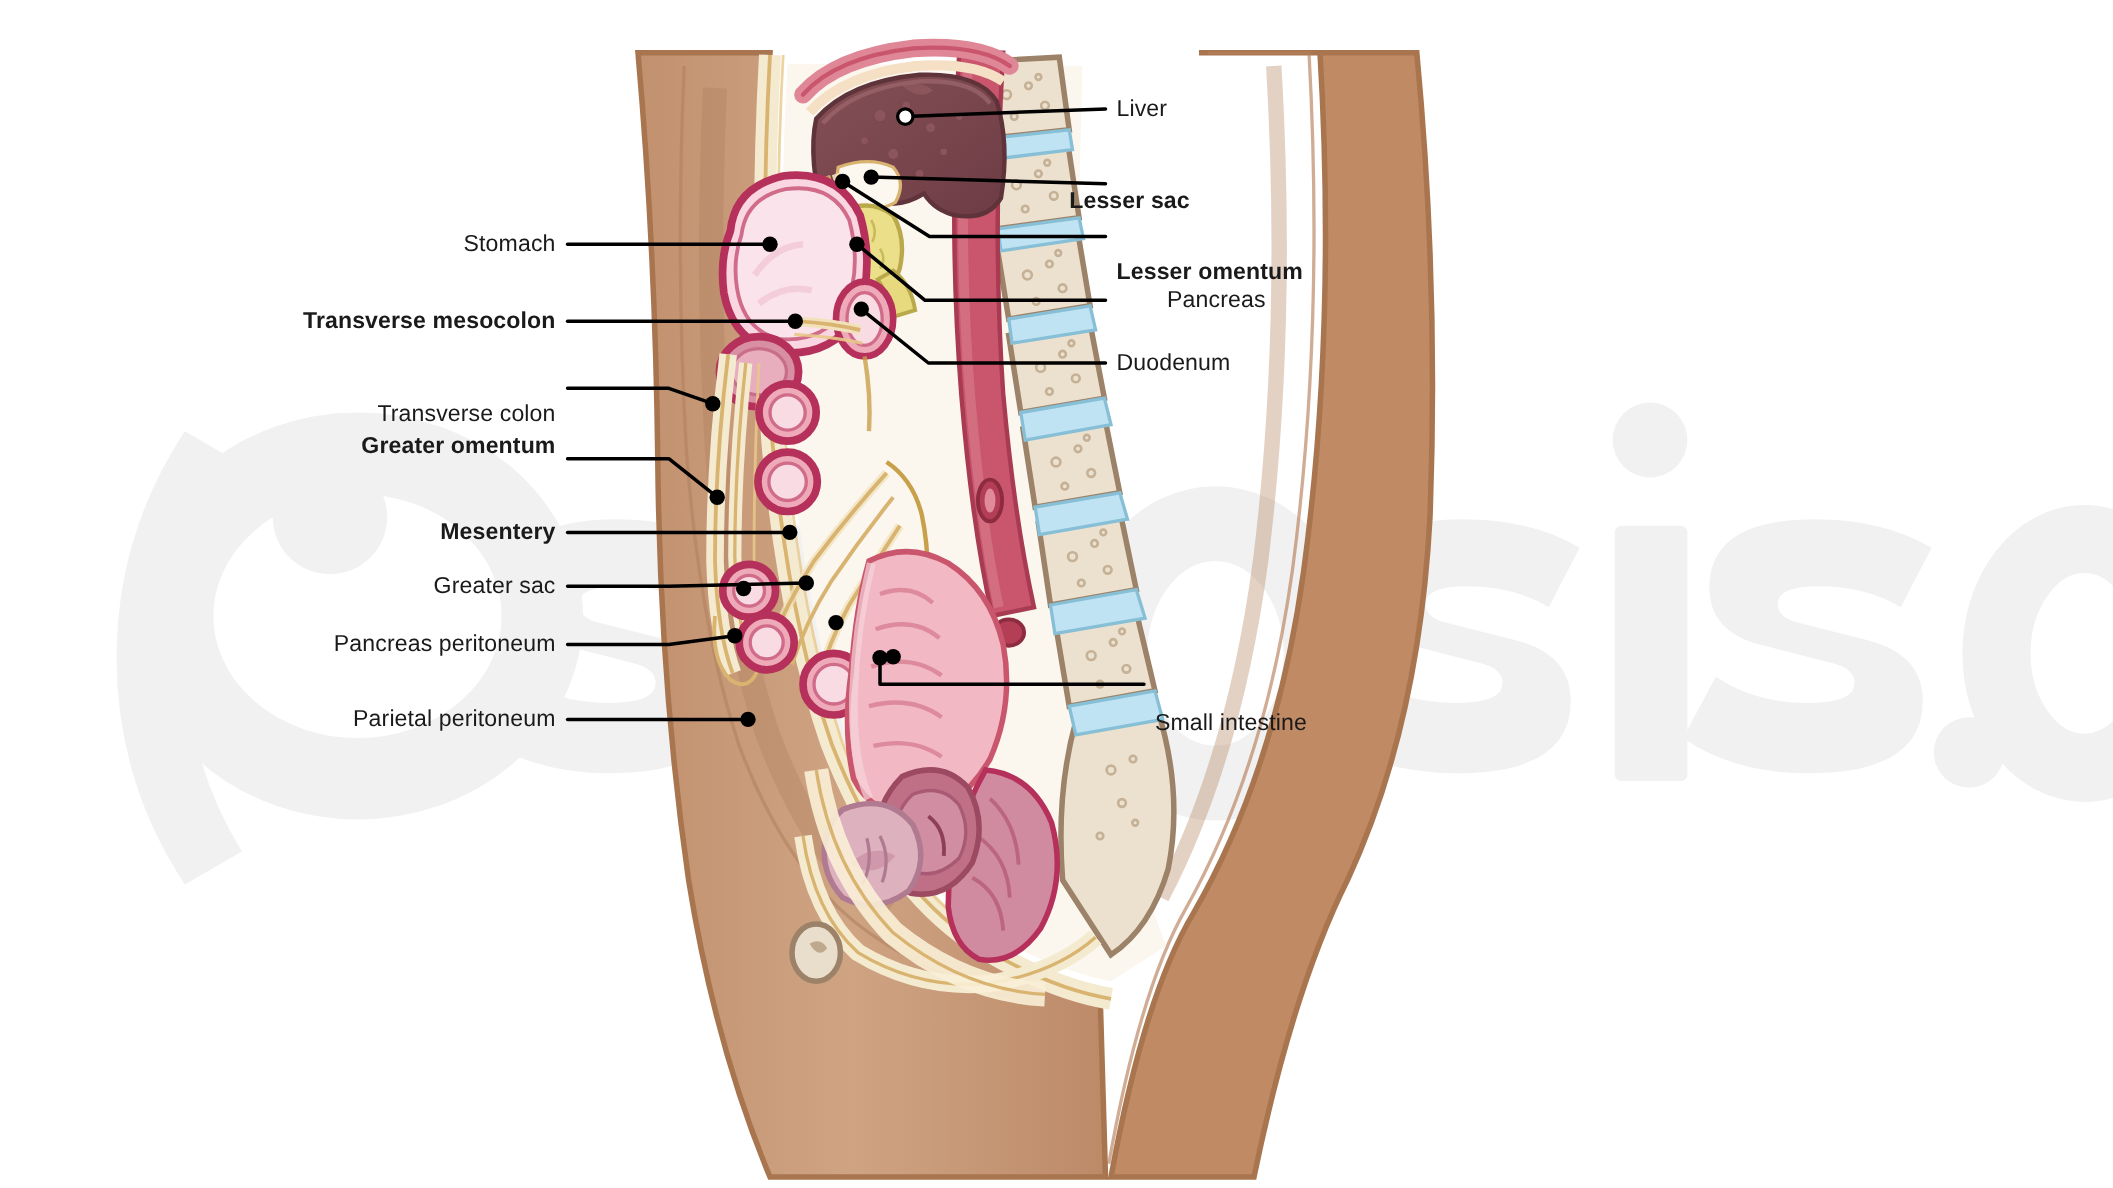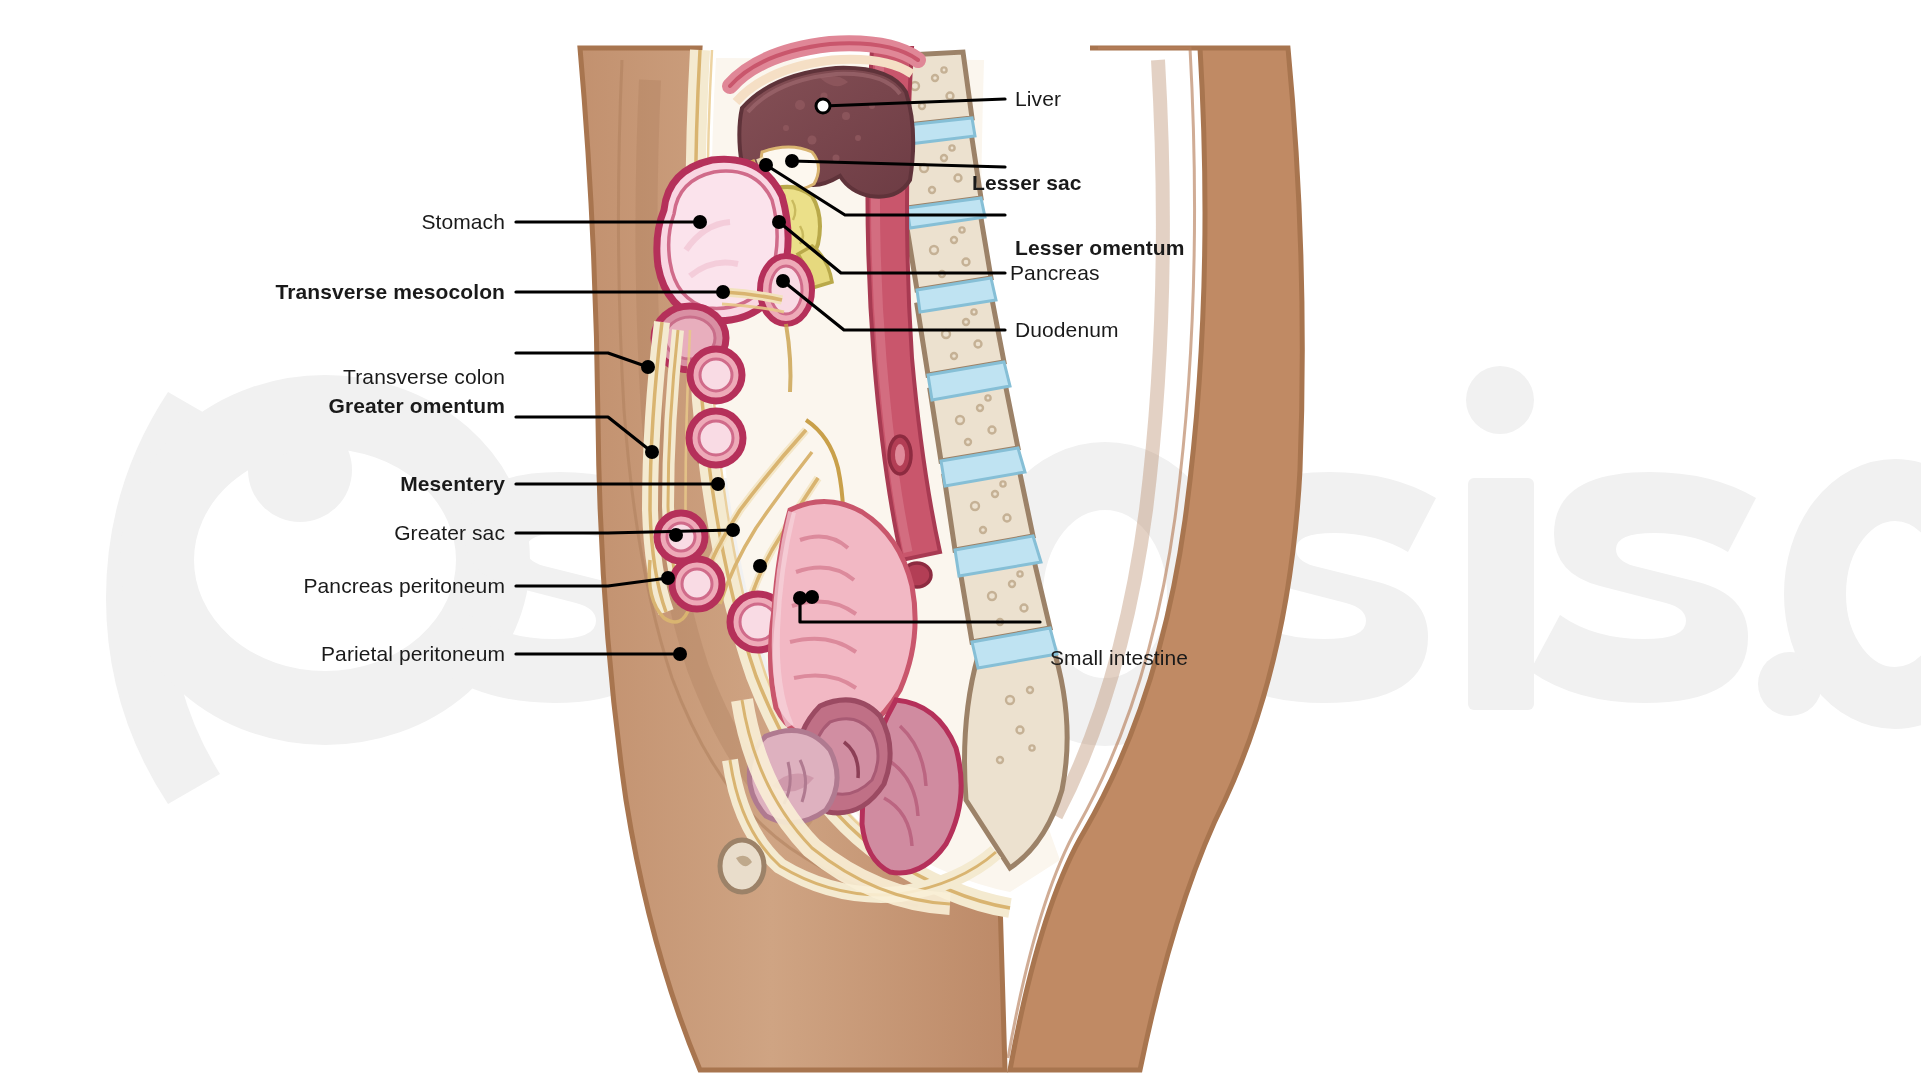--- a/index.html
+++ b/index.html
@@ -385,18 +385,18 @@
       <div class="lbl b r" style="right: 1416px; top: 467px;">Mesentery</div>
       <div class="lbl r" style="right: 1416px; top: 516px;">Greater sac</div>
       <div class="lbl r" style="right: 1416px; top: 569px;">Pancreas peritoneum</div>
       <div class="lbl r" style="right: 1416px; top: 637px;">Parietal peritoneum</div>
     </div>
 
   <div id="rightLabels">
       <div class="lbl l" style="left: 1015px; top: 82px;">Liver</div>
       <div class="lbl b l" style="left: 972px; top: 150px; margin-top: 16px;">Lesser sac</div>
       <div class="lbl b l" style="left: 1015px; top: 198px; margin-top: 33px;">Lesser omentum</div>
-      <div class="lbl l" style="left: 1010px; top: 256px; text-align: center;">Pancreas</div>
+      <div class="lbl l" style="left: 1061px; top: 256px; text-align: center;">Pancreas</div>
       <div class="lbl l" style="left: 1015px; top: 313px;">Duodenum</div>
       <div class="lbl l" style="left: 1050px; top: 605px; margin-top: 36px;">Small intestine</div>
     </div>
 
 </div>
 
 </body></html>

